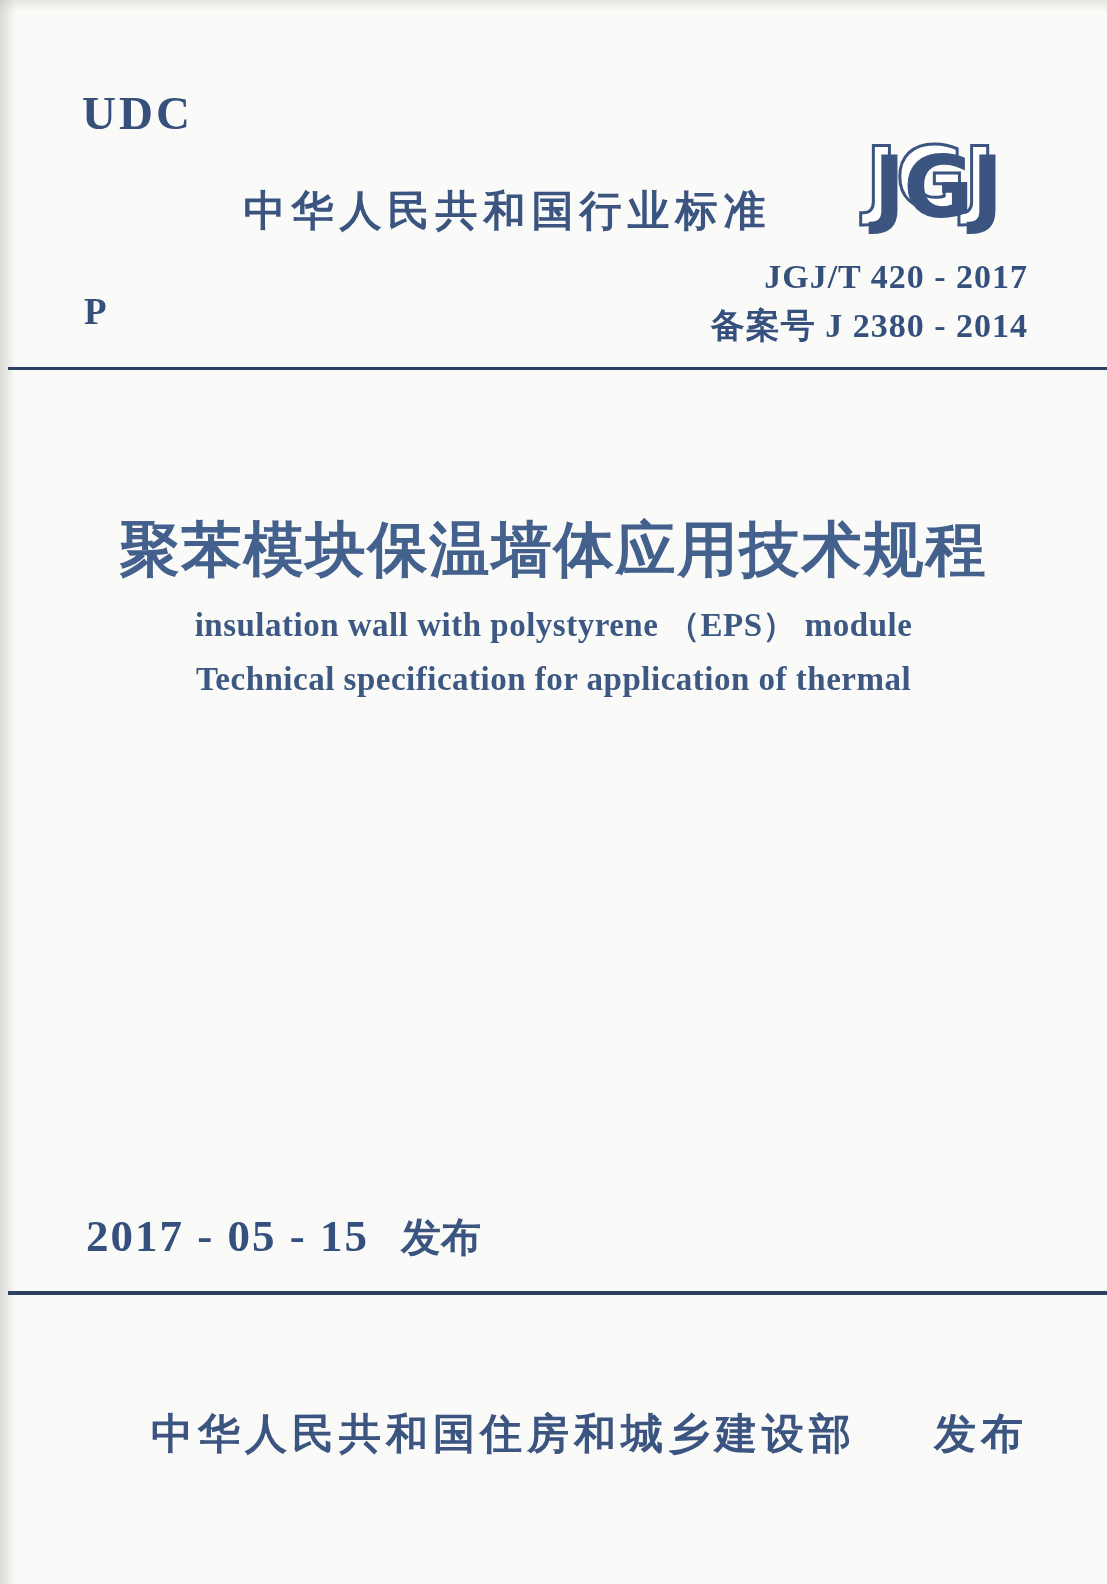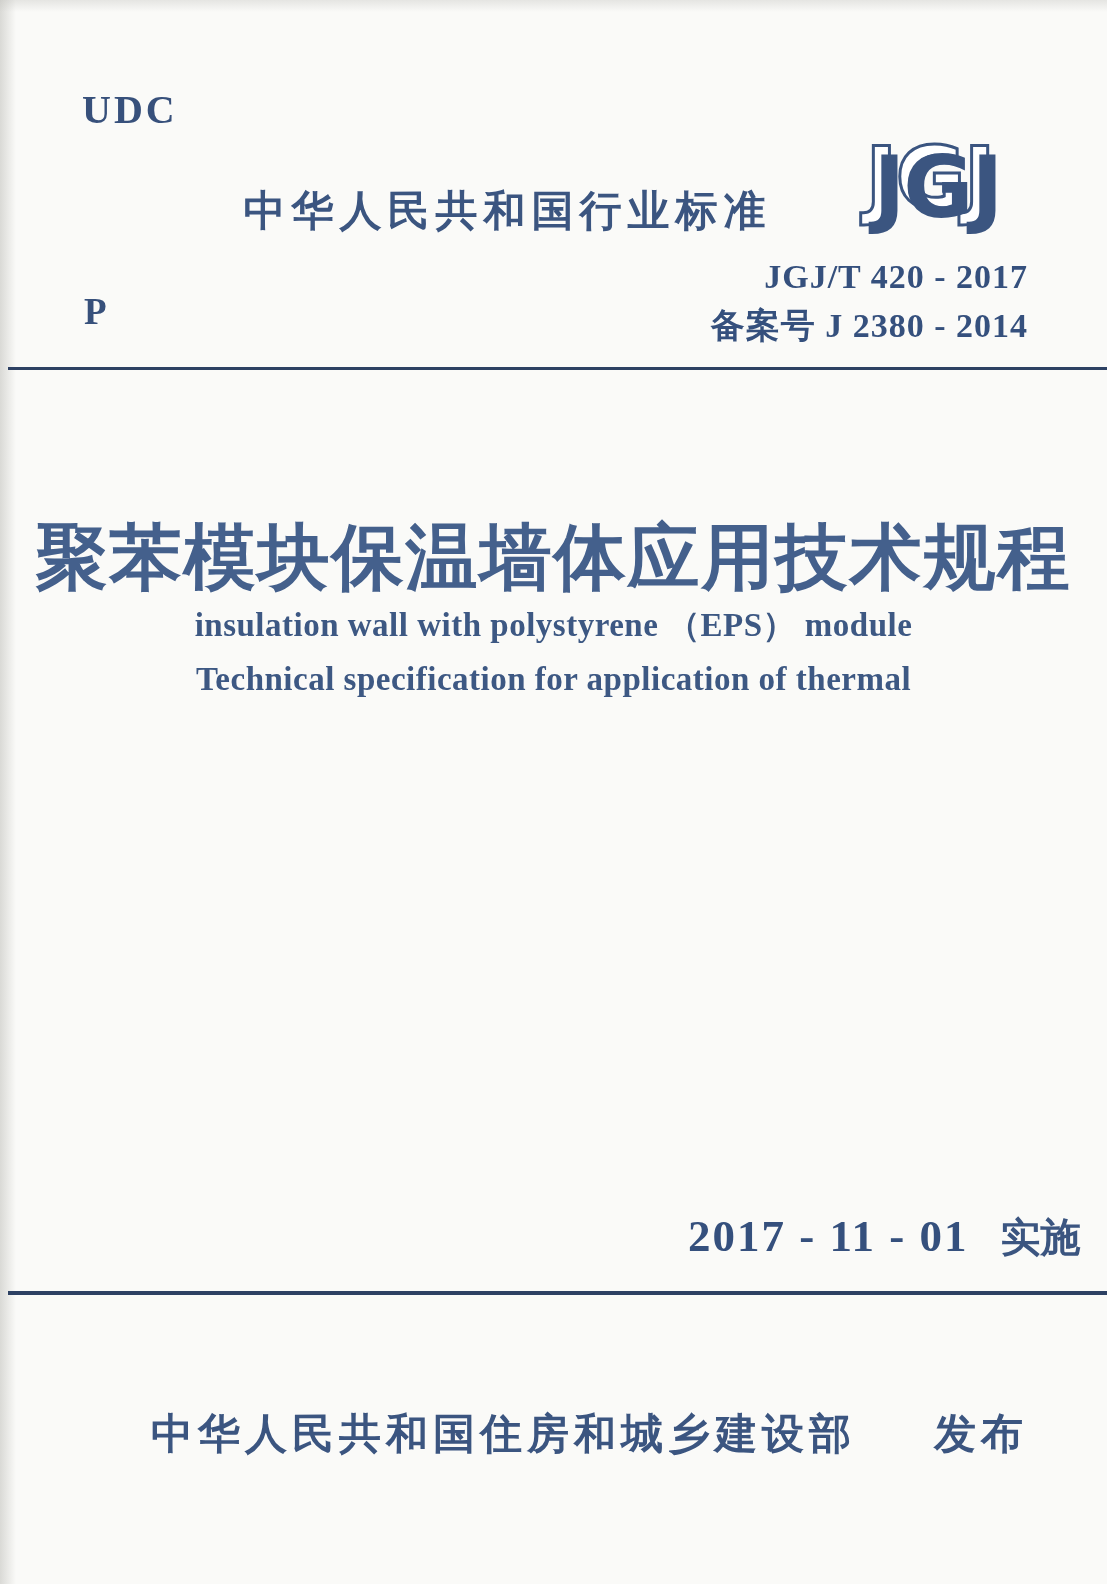--- a/index.html
+++ b/index.html
@@ -23,21 +23,21 @@
     background: linear-gradient(to right, rgba(185,185,180,0.50), rgba(250,250,248,0));
     pointer-events: none;
   }
   .edge-top {
     position: absolute; left: 0; top: 0; right: 0; height: 12px;
     background: linear-gradient(to bottom, rgba(190,190,185,0.35), rgba(250,250,248,0));
     pointer-events: none;
   }
   .udc {
     position: absolute; left: 82px; top: 86px;
-    font-weight: bold; font-size: 40px; letter-spacing: 3px;
+    font-weight: bold; font-size: 47px; letter-spacing: 3px;
     color: #37507b;
   }
   .p-label {
     position: absolute; left: 84px; top: 290px;
     font-weight: bold; font-size: 37px;
     color: #37507b;
   }
   .heading {
     position: absolute; top: 183px; left: 0; width: 100%;
     text-align: center;
@@ -61,21 +61,21 @@
   .divider {
     position: absolute; left: 8px; right: 0;
     background: #2d4163;
   }
   .divider-top { top: 367px; height: 3px; }
   .divider-bottom { top: 1291px; height: 4px; }
   .title-cn {
     position: absolute; top: 510px; left: 0; width: 100%;
     text-align: center;
     font-family: "Liberation Serif", serif;
-    font-weight: 600; font-size: 72px; letter-spacing: 2px;
+    font-weight: 600; font-size: 60px; letter-spacing: 2px;
     color: #44608c;
     white-space: nowrap;
   }
   .title-en {
     position: absolute; top: 598px; left: 0; width: 100%;
     text-align: center;
     font-family: "Liberation Serif", serif;
     font-weight: bold; font-size: 33px;
     line-height: 54px; letter-spacing: 0.5px;
     color: #3d5883;
@@ -134,23 +134,23 @@
   <div class="divider divider-top"></div>
 
   <div class="title-cn">聚苯模块保温墙体应用技术规程</div>
 
   <div class="title-en">
     <div>insulation wall with polystyrene （EPS） module</div>
     <div>Technical specification for application of thermal</div>
   </div>
 
   <div class="date-row">
-    <div class="date-block right">
-      <span class="date-num">2017 - 11 - 01</span>
-      <span class="date-label">实施</span>
+    <div class="date-block left">
+      <span class="date-num">2017 - 05 - 15</span>
+      <span class="date-label">发布</span>
     </div>
   </div>
 
   <div class="divider divider-bottom"></div>
 
   <div class="publisher">
     <span>中华人民共和国住房和城乡建设部</span><span class="action">发布</span>
   </div>
 </div>
 

